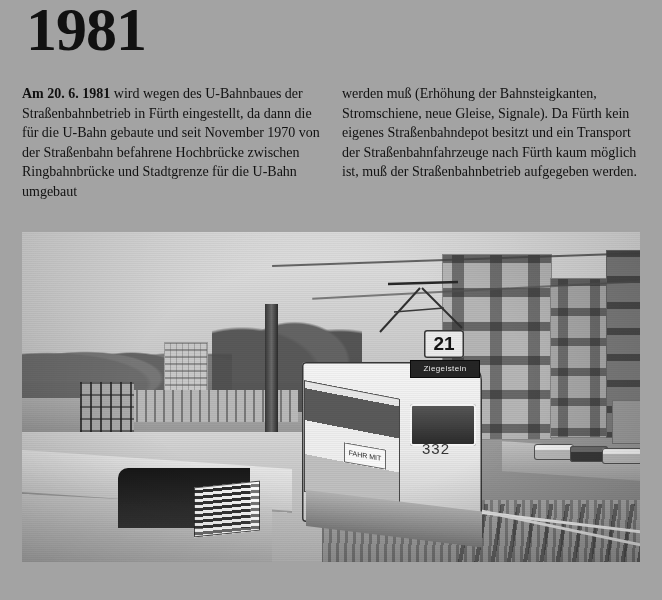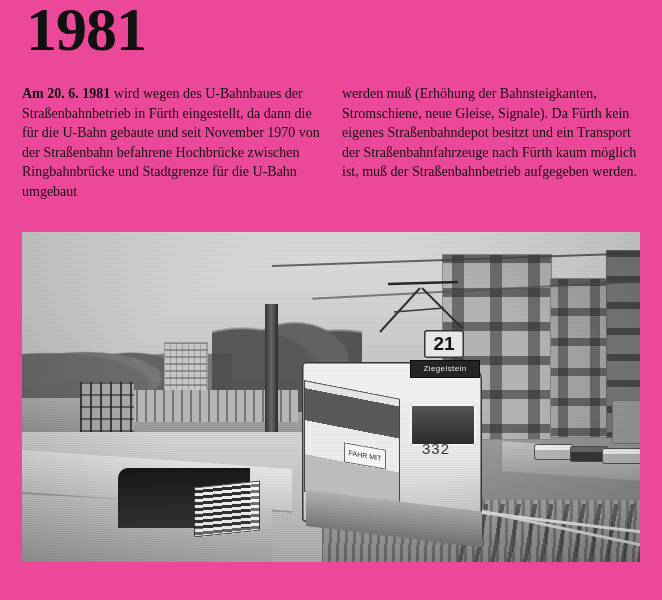--- a/index.html
+++ b/index.html
@@ -10,21 +10,21 @@
     width: 662px;
     height: 600px;
     background: #ffffff;
     font-family: "Liberation Serif", serif;
     overflow: hidden;
   }
   .page {
     position: relative;
     width: 662px;
     height: 600px;
-    background: #ec4899;
+    background: #a3a3a3;
     text-decoration: underline;
   }
   .year-heading {
     position: absolute;
     left: 26px;
     top: -2px;
     font-family: "Liberation Serif", serif;
     font-size: 62px;
     font-weight: bold;
     letter-spacing: -1px;

